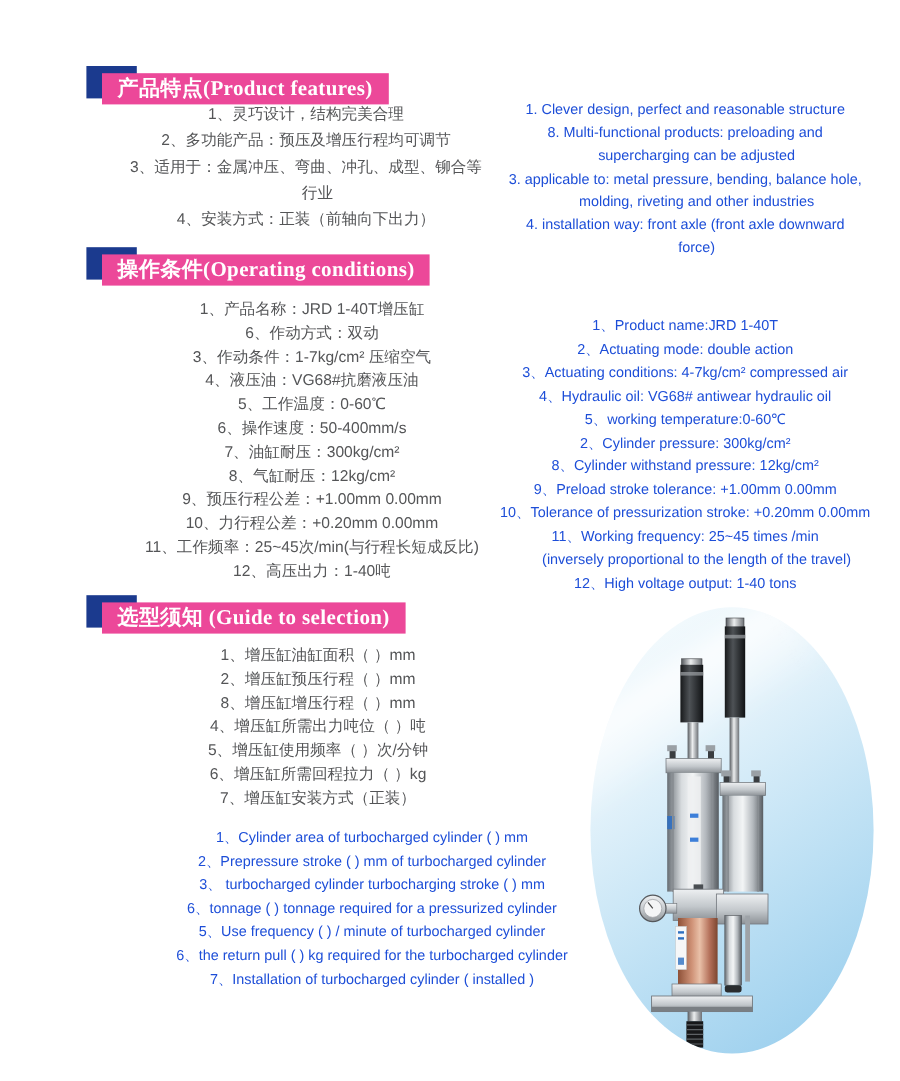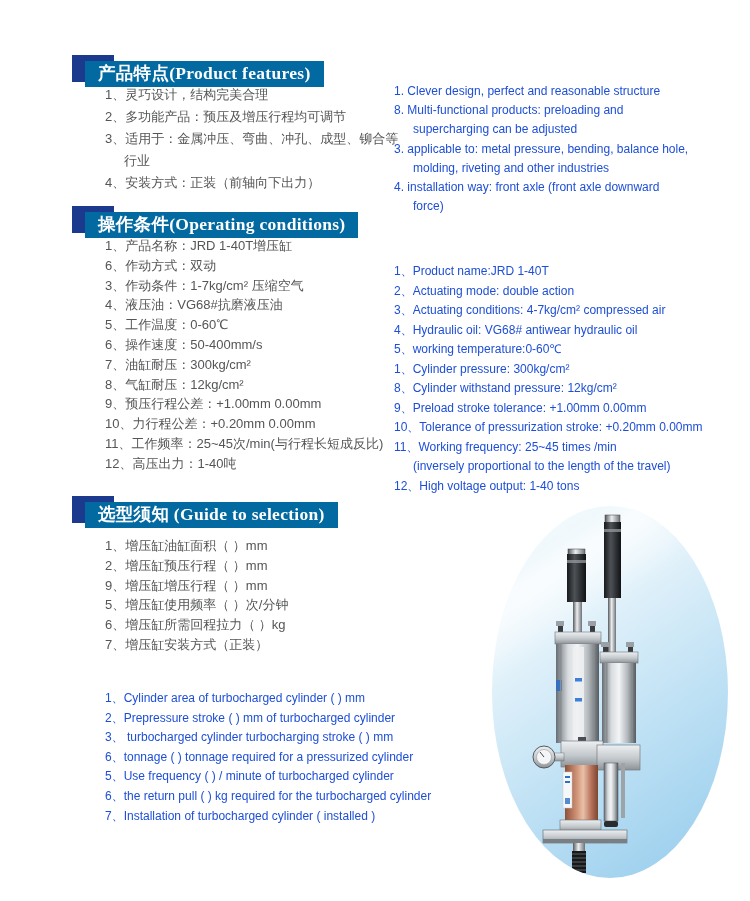--- a/index.html
+++ b/index.html
@@ -10,36 +10,36 @@
   .page{position:absolute;inset:0;}
 
   
   .hdr{position:absolute;left:72px;height:34px;}
   .hdr .sq{
     position:absolute;left:0;top:0;width:42px;height:27px;
     background:#1b3a8e;display:block;
   }
   .hdr .banner{
     position:absolute;left:13px;top:6px;display:inline-block;white-space:nowrap;
-    background:#0369a1;color:#ffffff;
+    background:#ec4899;color:#ffffff;
     font-family:"Liberation Serif", serif;font-weight:bold;
     font-size:17.5px;line-height:25px;padding:0 13px 1px 13px;letter-spacing:.3px;
   }
   .hdr-1{top:55px;}
   .hdr-2{top:206px;}
   .hdr-3{top:496px;}
 
   
-  ul.lst{position:absolute;margin:0;padding:0;list-style:none;}
+  ul.lst{position:absolute;margin:0;padding:0;list-style:none;text-align:center;}
   ul.lst li{white-space:pre-line;padding-left:19px;text-indent:-19px;}
   .cn{font-size:13px;color:#545557;}
   .en{font-size:12px;color:#1d4ed8;}
   .lst-1cn{left:105px;top:84px;width:300px;line-height:22px;}
   .lst-1en{left:394px;top:82px;width:354px;line-height:19.2px;}
-  .lst-2cn{left:105px;top:236px;width:310px;line-height:19.8px;}
+  .lst-2cn{left:105px;top:248px;width:310px;line-height:19.8px;}
   .lst-2en{left:394px;top:262px;width:354px;line-height:19.5px;}
   .lst-3cn{left:105px;top:536px;width:320px;line-height:19.8px;}
   .lst-3en{left:105px;top:689px;width:410px;line-height:19.6px;}
 
   
   .photo{
     position:absolute;left:492px;top:506px;width:236px;height:372px;
     border-radius:50%;overflow:hidden;
     background:linear-gradient(145deg,#f9fdfe 0%,#e7f4fb 28%,#c3e3f5 58%,#93cbec 100%);
   }
@@ -92,37 +92,38 @@
     <li>10、力行程公差：+0.20mm 0.00mm</li>
     <li>11、工作频率：25~45次/min(与行程长短成反比)</li>
     <li>12、高压出力：1-40吨</li>
   </ul>
   <ul class="lst en lst-2en">
     <li>1、Product name:JRD 1-40T</li>
     <li>2、Actuating mode: double action</li>
     <li>3、Actuating conditions: 4-7kg/cm² compressed air</li>
     <li>4、Hydraulic oil: VG68# antiwear hydraulic oil</li>
     <li>5、working temperature:0-60℃</li>
-    <li>1、Cylinder pressure: 300kg/cm²</li>
+    <li>2、Cylinder pressure: 300kg/cm²</li>
     <li>8、Cylinder withstand pressure: 12kg/cm²</li>
     <li>9、Preload stroke tolerance: +1.00mm 0.00mm</li>
     <li>10、Tolerance of pressurization stroke: +0.20mm 0.00mm</li>
     <li>11、Working frequency: 25~45 times /min
 (inversely proportional to the length of the travel)</li>
     <li>12、High voltage output: 1-40 tons</li>
   </ul>
 
   <div class="hdr hdr-3">
     <span class="sq"></span>
     <span class="banner">选型须知 (Guide to selection)</span>
   </div>
   <ul class="lst cn lst-3cn">
     <li>1、增压缸油缸面积（ ）mm</li>
     <li>2、增压缸预压行程（ ）mm</li>
-    <li>9、增压缸增压行程（ ）mm</li>
+    <li>8、增压缸增压行程（ ）mm</li>
+    <li>4、增压缸所需出力吨位（ ）吨</li>
     <li>5、增压缸使用频率（ ）次/分钟</li>
     <li>6、增压缸所需回程拉力（ ）kg</li>
     <li>7、增压缸安装方式（正装）</li>
   </ul>
   <ul class="lst en lst-3en">
     <li>1、Cylinder area of turbocharged cylinder ( ) mm</li>
     <li>2、Prepressure stroke ( ) mm of turbocharged cylinder</li>
     <li>3、 turbocharged cylinder turbocharging stroke ( ) mm</li>
     <li>6、tonnage ( ) tonnage required for a pressurized cylinder</li>
     <li>5、Use frequency ( ) / minute of turbocharged cylinder</li>

